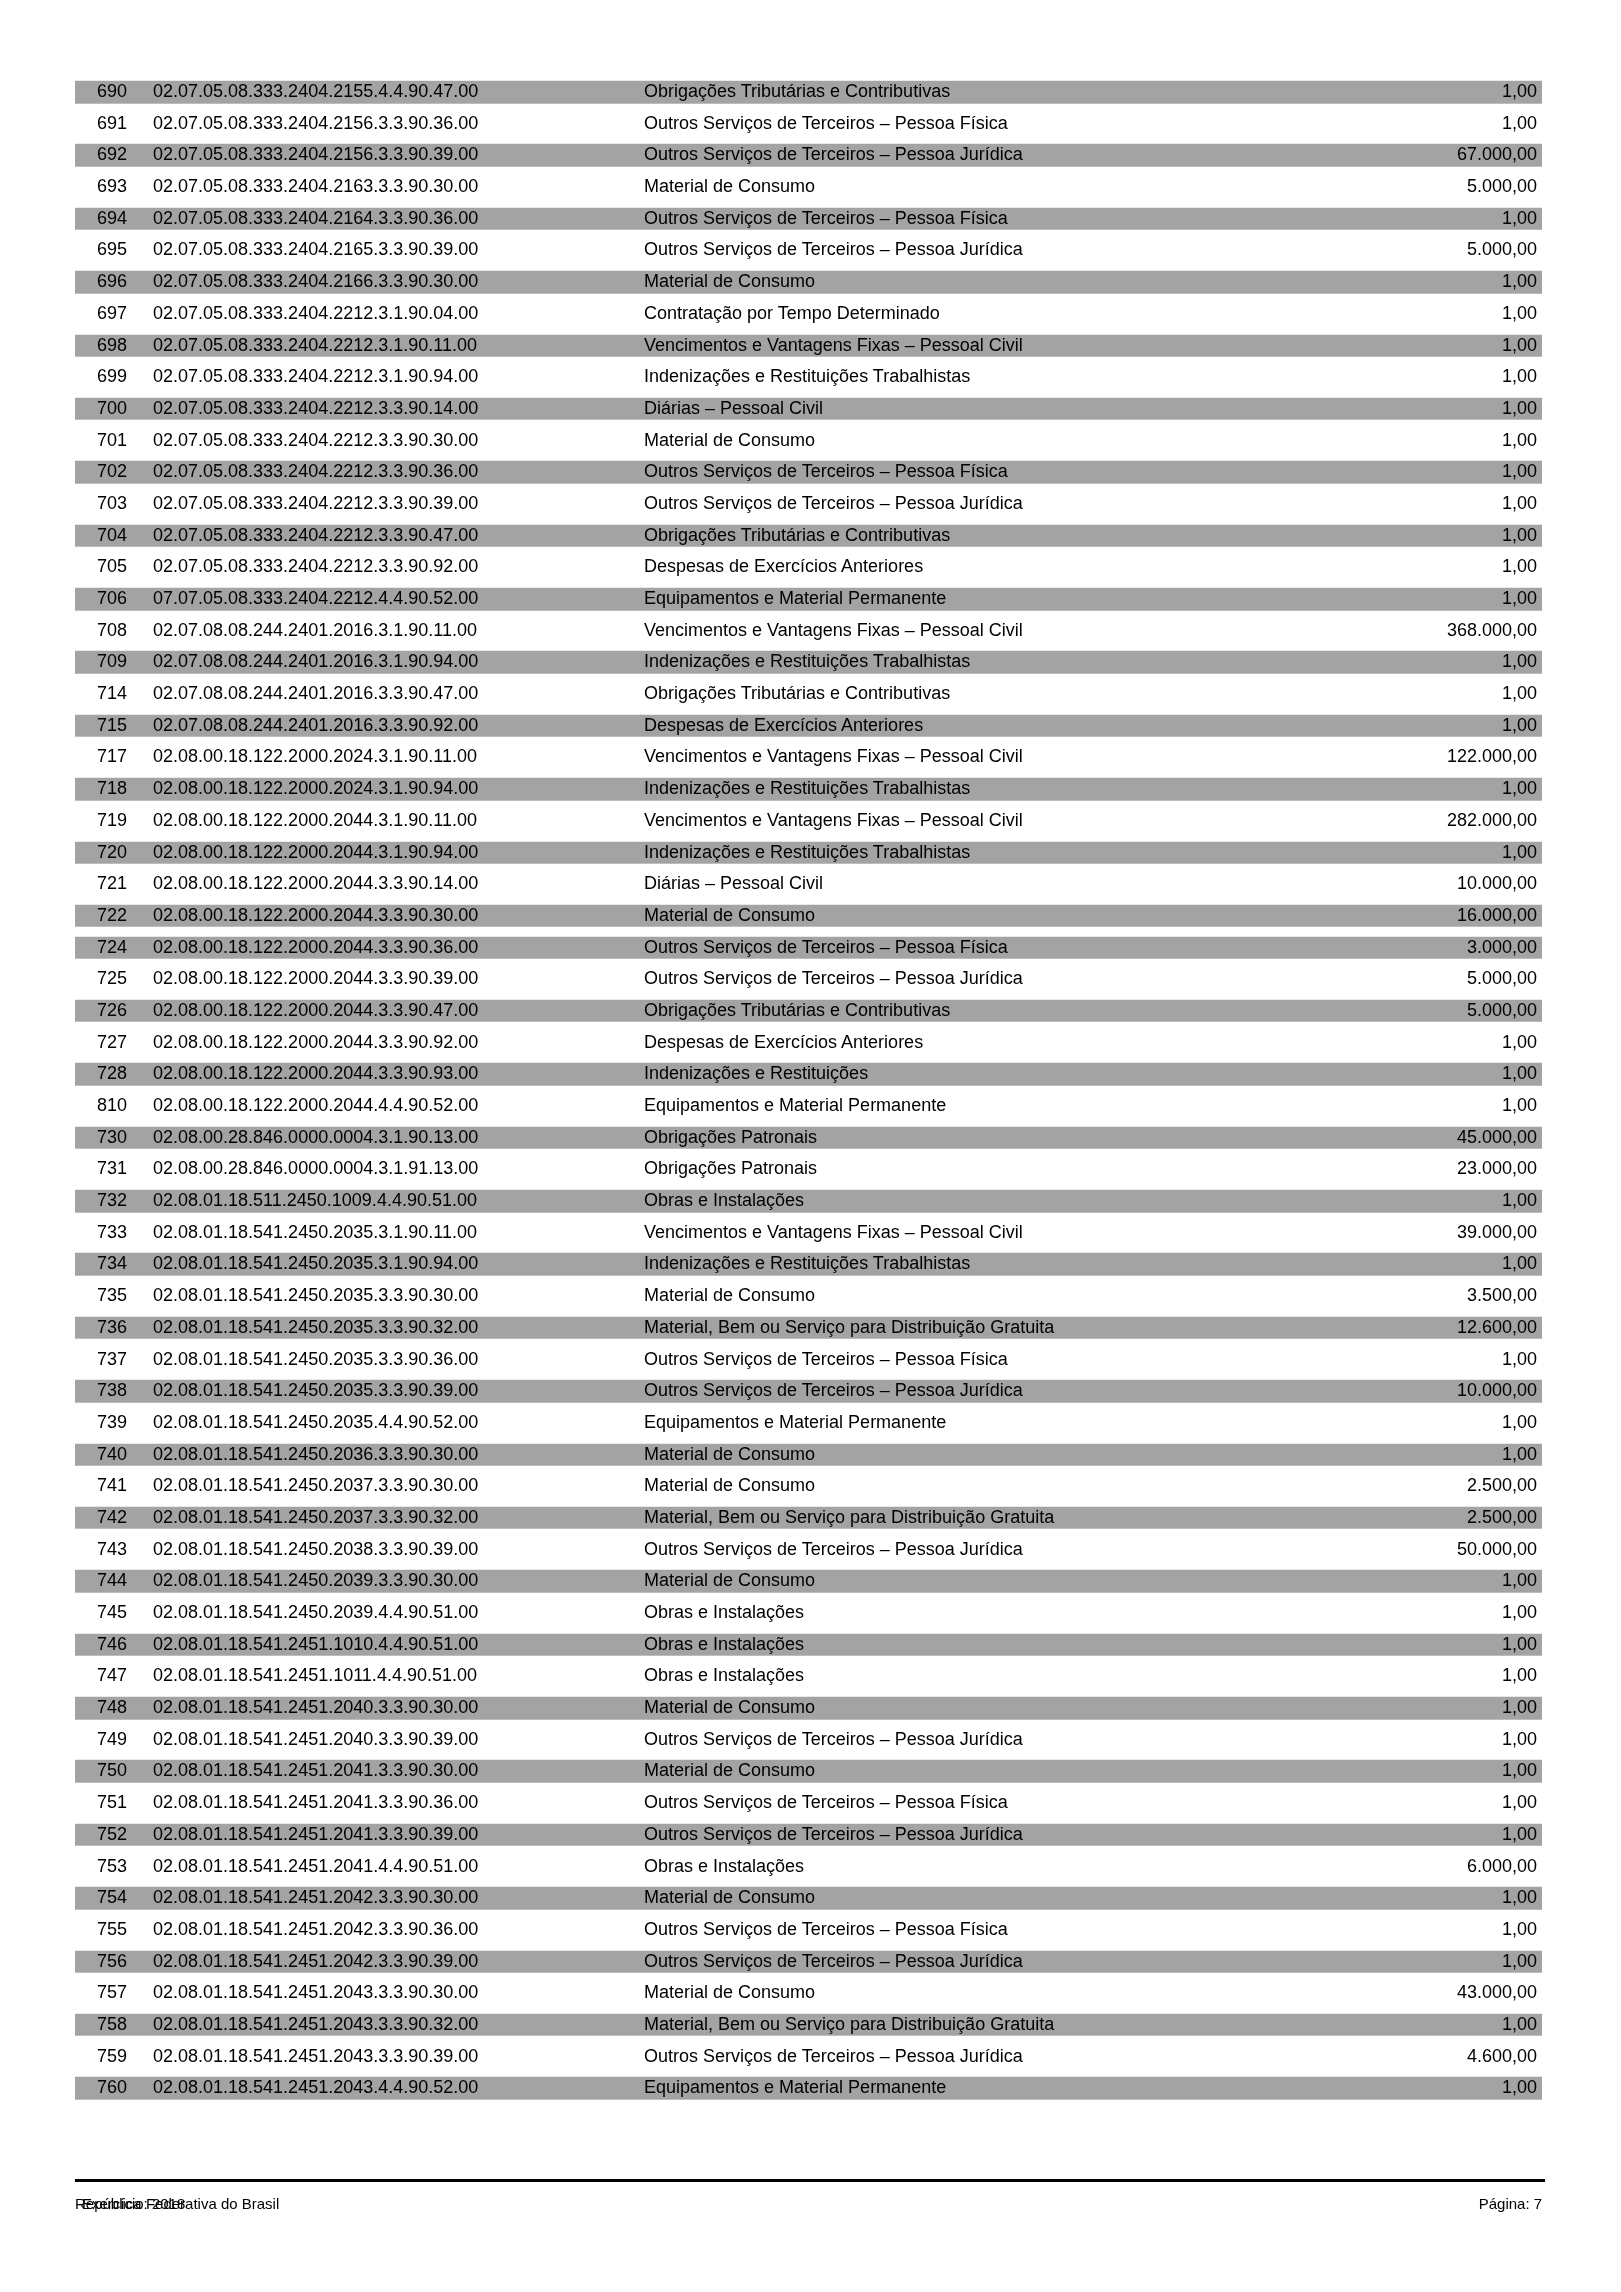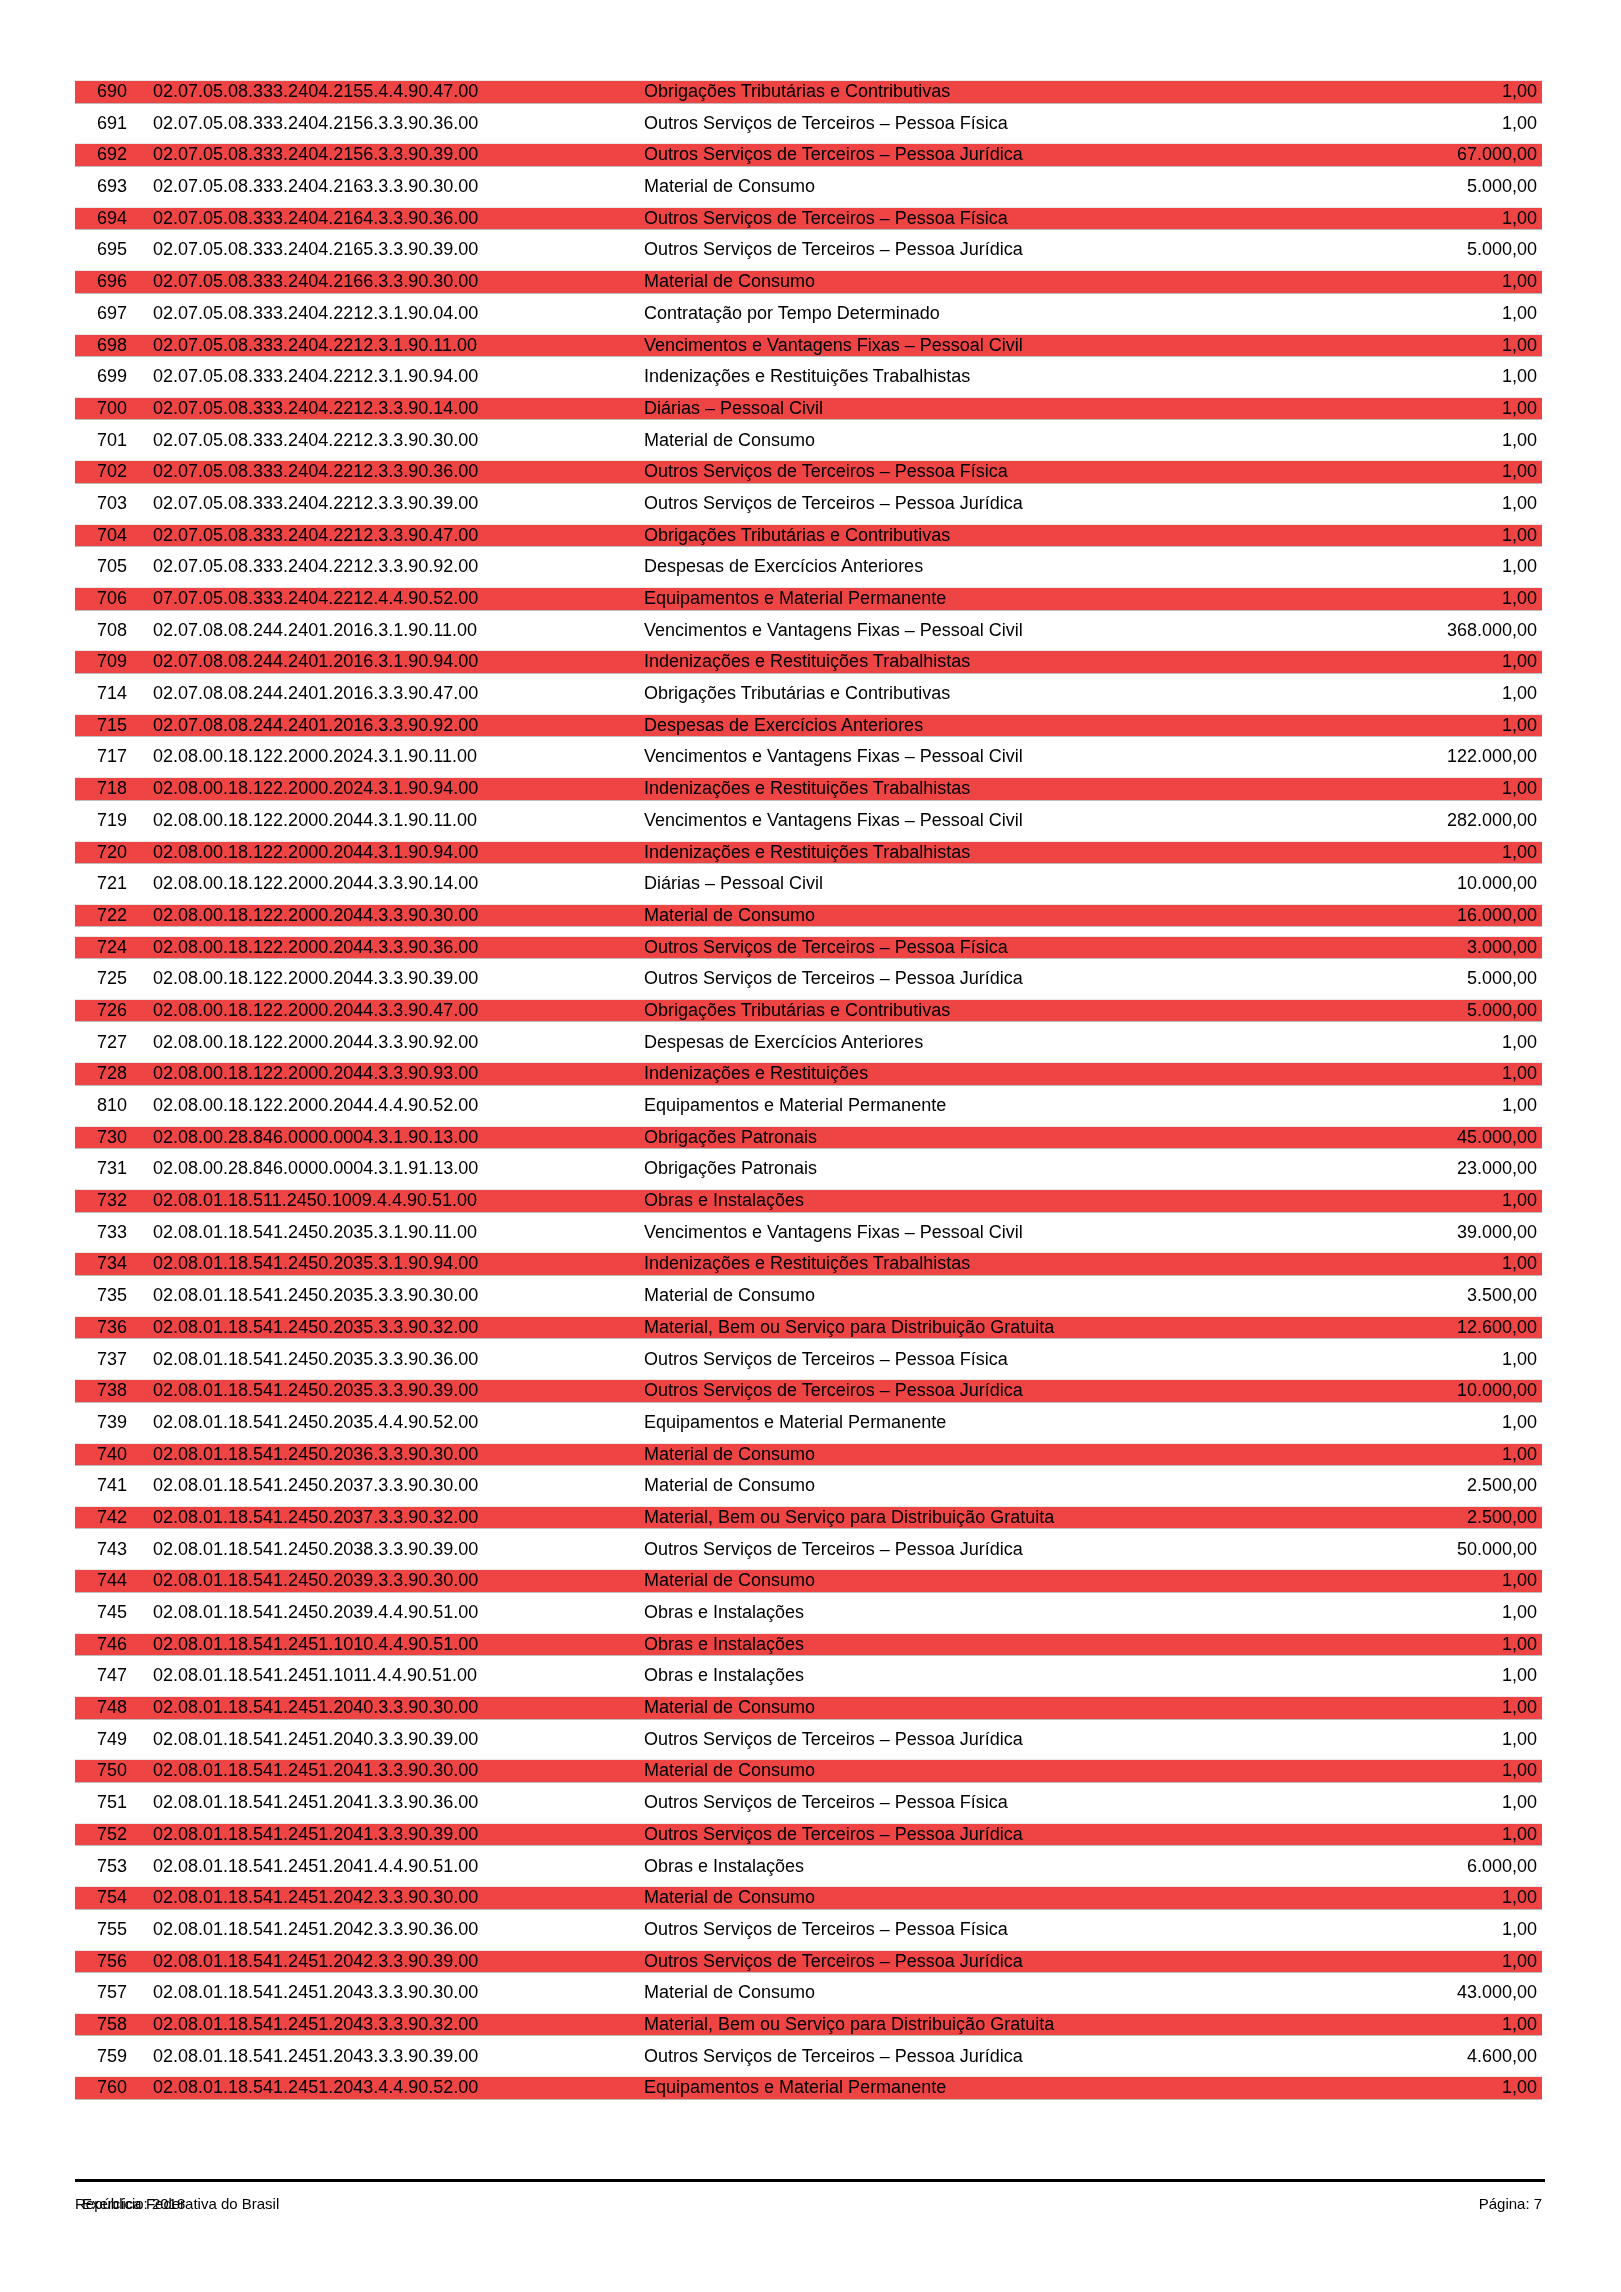--- a/index.html
+++ b/index.html
@@ -8,21 +8,21 @@
     width:1621px; height:2293px; position:relative; overflow:hidden;
     font-family:"Liberation Sans", sans-serif; color:#000;
   }
   .page { position:absolute; inset:0; }
   .budget-table { position:absolute; left:75px; top:80px; width:1467px; }
   .trow {
     position:relative; height:23.5px; margin-bottom:8.2px;
     font-size:18px; line-height:23.5px; white-space:nowrap;
   }
   .trow.alt {
-    background:#ef4444;
+    background:#a3a3a3;
     box-shadow: inset 0 1px 0 #e9e9e9, inset 0 -1px 0 #bdbdbd;
   }
   .cell { position:absolute; top:0; height:23.5px; }
   .c-num   { left:0; width:52px; text-align:right; }
   .c-code  { left:78px; }
   .c-desc  { left:569px; }
   .c-value { right:4.9px; text-align:right; }
   .footer-rule {
     position:absolute; left:75px; top:2179px; width:1470px; height:2.9px;
     background:#000;

